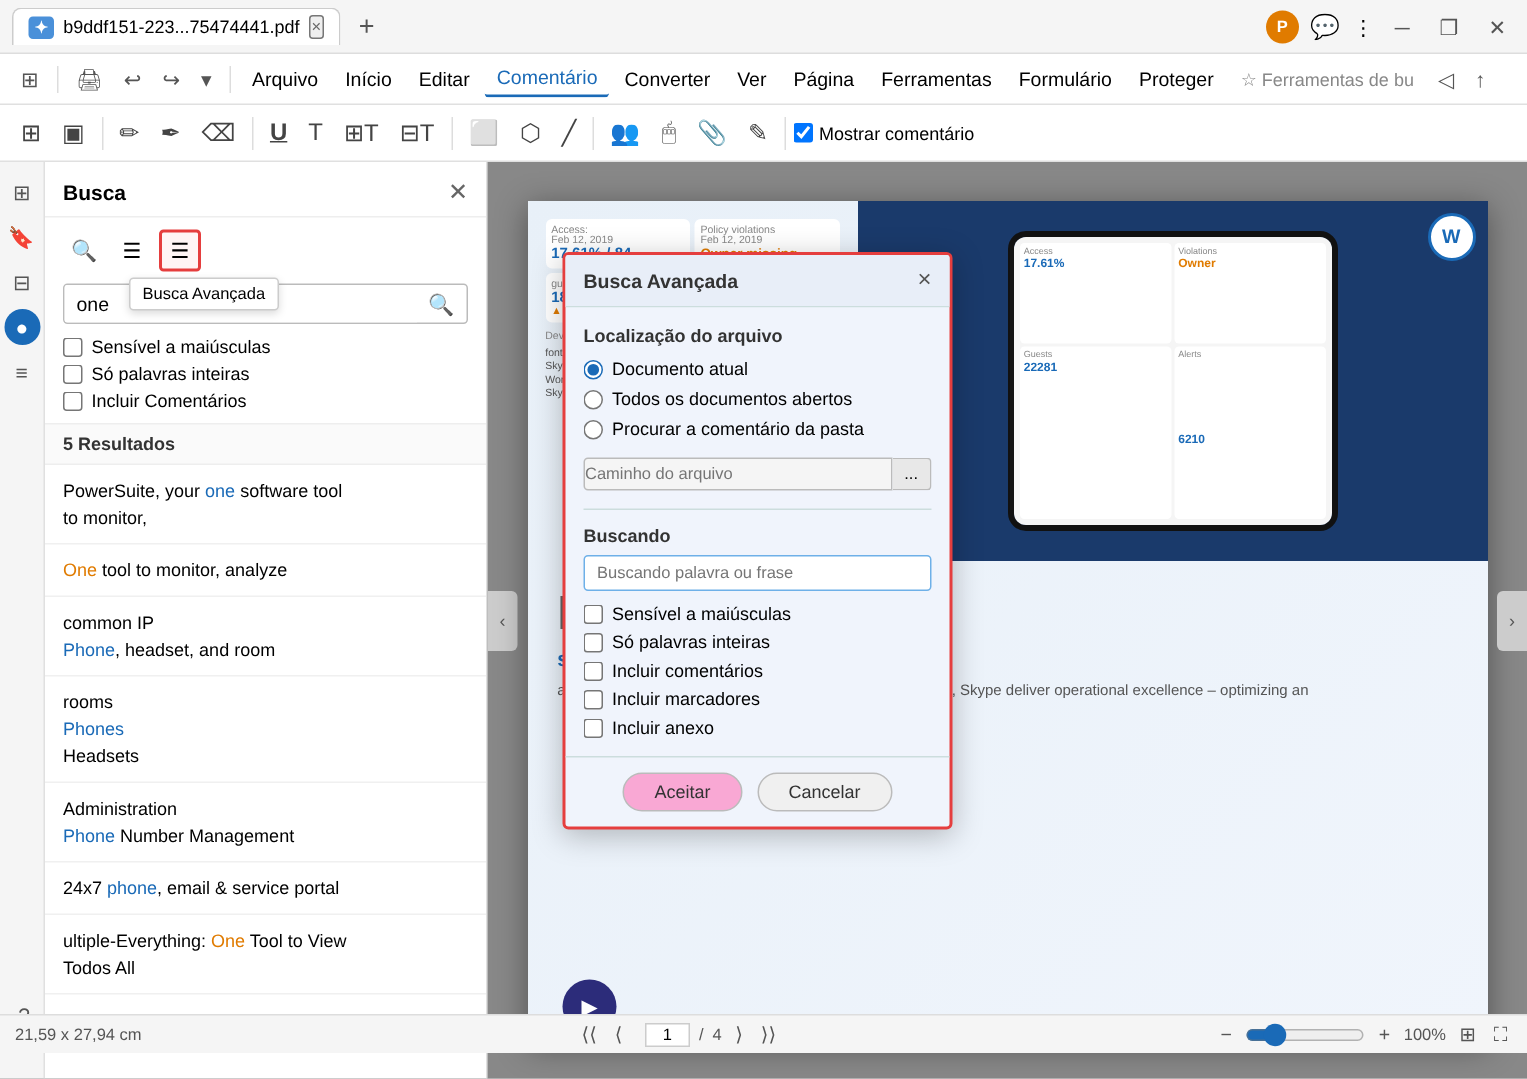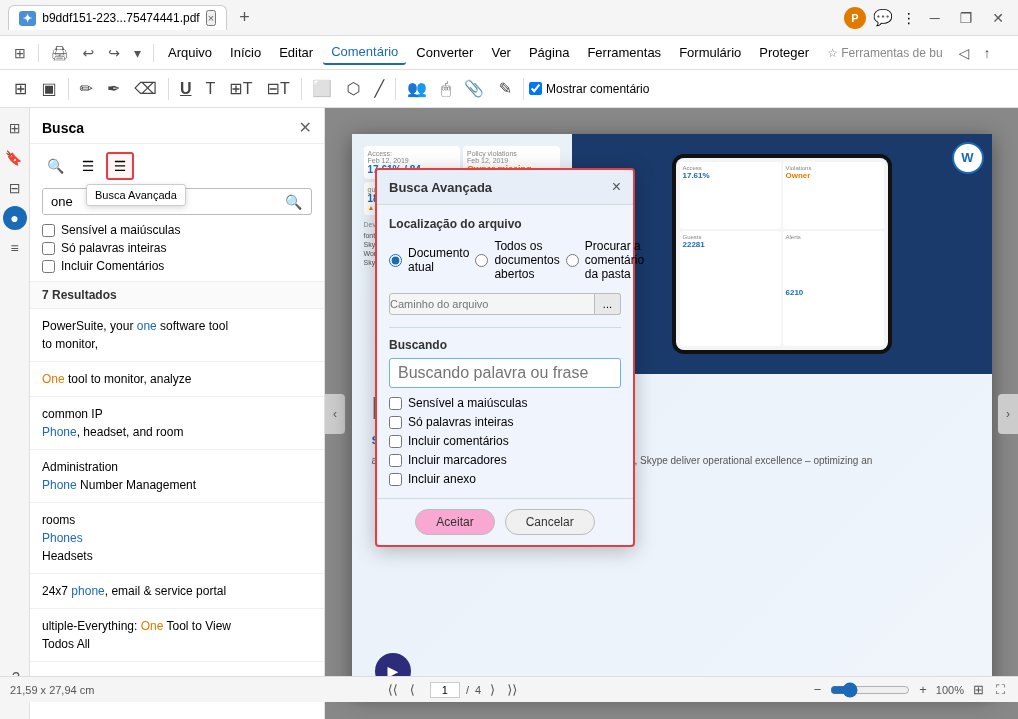--- a/index.html
+++ b/index.html
@@ -172,39 +172,39 @@
     }
     .modal-header {
       display: flex; align-items: center; justify-content: space-between;
       padding: 8px 12px; background: #e8eef8; border-bottom: 1px solid #cdd;
       border-radius: 2px 2px 0 0;
     }
     .modal-title { font-size: 13px; font-weight: 600; color: #333; }
     .modal-close { cursor: pointer; font-size: 16px; color: #555; background: none; border: none; }
     .modal-body { padding: 12px; }
     .modal-section-title { font-size: 12px; font-weight: 600; color: #333; margin-bottom: 8px; }
-    .modal-radio-group { display: flex; flex-direction: row; gap: 6px; margin-bottom: 12px; }
+    .modal-radio-group { display: flex; flex-direction: column; gap: 6px; margin-bottom: 12px; }
     .modal-radio { display: flex; align-items: center; gap: 6px; font-size: 12px; cursor: pointer; }
     .modal-radio input { cursor: pointer; accent-color: #1a6ab7; }
     .modal-file-path {
       display: flex; align-items: center; margin-bottom: 12px;
     }
     .modal-file-input {
       flex: 1; padding: 4px 0; border: 1px solid #bbb; border-radius: 3px 0 0 3px;
       font-size: 11px; color: #999; background: #f5f5f5;
     }
     .modal-file-btn {
       padding: 4px 8px; border: 1px solid #bbb; border-left: none;
       border-radius: 0 3px 3px 0; background: #e8e8e8; cursor: pointer; font-size: 11px;
     }
     .modal-divider { height: 1px; background: #cdd; margin-bottom: 10px; }
     .modal-search-label { font-size: 12px; font-weight: 600; color: #333; margin-bottom: 6px; }
     .modal-search-input {
       width: 100%; padding: 5px 8px; border: 1px solid #6eb0e8;
-      border-radius: 3px; font-size: 16px; outline: none; background: #fff;
+      border-radius: 3px; font-size: 11px; outline: none; background: #fff;
       margin-bottom: 8px;
     }
     .modal-check-group { display: flex; flex-direction: column; gap: 5px; }
     .modal-check { display: flex; align-items: center; gap: 6px; font-size: 12px; cursor: pointer; }
     .modal-check input { cursor: pointer; }
     .modal-footer {
       display: flex; justify-content: center; gap: 10px;
       padding: 10px 12px; border-top: 1px solid #cdd;
     }
     .modal-btn {
@@ -347,47 +347,47 @@
       <label class="search-option">
         <input type="checkbox" style="">
         <span>Só palavras inteiras</span>
       </label>
       <label class="search-option">
         <input type="checkbox" style="">
         <span>Incluir Comentários</span>
       </label>
     </div>
 
-    <div class="results-count">7 Resultados</div>
+    <div class="results-count">5 Resultados</div>
 
     <div class="results-list">
 
       <div class="result-item">
         <span>PowerSuite, your <span class="highlight">one</span> software tool</span><br>
         <span>to monitor,</span>
       </div>
 
       <div class="result-item">
         <span class="highlight-orange">One</span><span> tool to monitor, analyze</span>
       </div>
 
       <div class="result-item">
         <span>common IP</span><br>
         <span class="highlight">Phone</span><span>, headset, and room</span>
-      </div>
-
-      <div class="result-item">
-        <span>Administration</span><br>
-        <span class="highlight">Phone</span><span> Number Management</span>
       </div>
 
       <div class="result-item">
         <span>rooms</span><br>
         <span class="highlight">Phones</span><br>
         <span>Headsets</span>
+      </div>
+
+      <div class="result-item">
+        <span>Administration</span><br>
+        <span class="highlight">Phone</span><span> Number Management</span>
       </div>
 
       <div class="result-item">
         <span>24x7 <span class="highlight">phone</span>, email &amp; service portal</span>
       </div>
 
       <div class="result-item">
         <span>ultiple-Everything: <span class="highlight-orange">One</span> Tool to View</span><br>
         <span>Todos All</span>
       </div>

